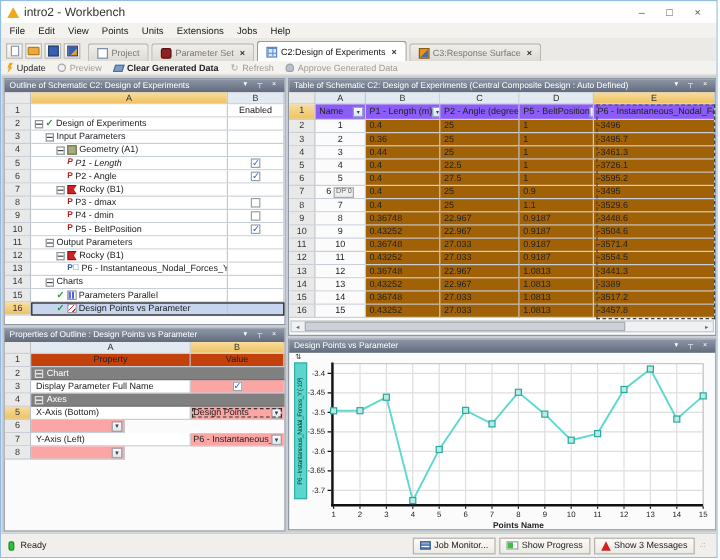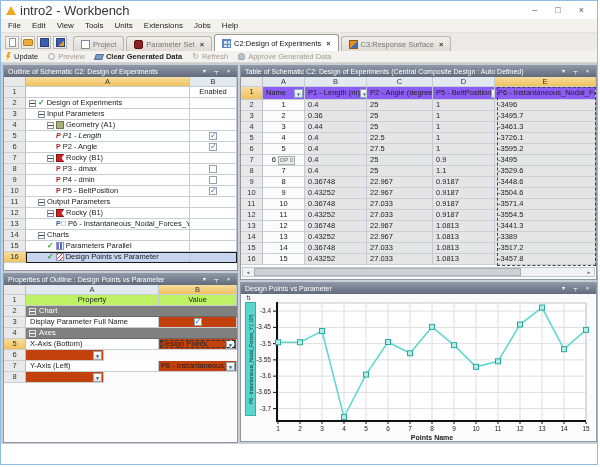--- a/index.html
+++ b/index.html
@@ -3,21 +3,21 @@
 <meta charset="utf-8">
 <style>
   html,body{margin:0;padding:0;background:#fff;}
   *{box-sizing:border-box;}
   .window{position:relative;width:598px;height:465px;border:1px solid #93bce4;background:#fff;
     font-family:"Liberation Sans",sans-serif;overflow:hidden;color:#222;}
   
   .titlebar{height:18px;display:flex;align-items:center;padding:0 5px;background:#fff;}
   .logo{width:0;height:0;border-left:5px solid transparent;border-right:5px solid transparent;
     border-bottom:9px solid #f2a71d;margin-right:4px;}
-  .title{font-size:13px;color:#333;}
+  .title{font-size:10px;color:#333;}
   .winctrl{margin-left:auto;display:flex;gap:18px;font-size:9px;color:#555;padding-right:8px;}
   .winctrl span{cursor:default;}
   
   .menubar{height:14px;background:#f4f2ee;border-bottom:1px solid #e3e0da;display:flex;gap:11px;
     align-items:center;padding:0 7px;font-size:8px;color:#222;}
   
   .tabbar{height:18px;background:#eceae6;display:flex;align-items:flex-end;padding:0 2px;}
   .quick{display:flex;gap:2px;margin:0 6px 2px 2px;}
   .qbtn{width:14px;height:13px;border:1px solid #bcb9b2;background:linear-gradient(#fdfcfa,#eceae4);
     display:flex;align-items:center;justify-content:center;}
@@ -85,35 +85,35 @@
   .ic-output-parameter-icon{width:auto;color:#3a5fa0;font-weight:bold;font-size:7px;line-height:8px;}
   .ic-output-parameter-icon::after{content:"P⃕";}
   .ic-parallel-chart-icon{background:linear-gradient(90deg,#7b68ee 0 2px,#fff 2px 3px,#4169e1 3px 5px,#fff 5px 6px,#9370db 6px 8px);border:1px solid #99a;}
   .ic-line-chart-icon{background:#fff repeating-linear-gradient(135deg,#d33 0 1px,transparent 1px 3px);border:1px solid #99a;}
   .cb{width:8px;height:8px;border:1px solid #98a0a8;background:#fff;display:inline-block;position:relative;margin-top:1px;}
   .cb.on::after{content:"✓";position:absolute;top:-2px;left:0;font-size:8px;color:#3a5fd0;}
   
   .tname{width:42px;flex:none;background:#fbfbfb;text-align:center;display:flex;align-items:center;justify-content:center;gap:2px;}
   .tc1{width:62px;flex:none;}.tc2{width:66px;flex:none;}.tc3{width:62px;flex:none;}
   .tce{flex:1;min-width:0;}
-  .tval{background:#e5e5e5;padding-left:3px;}
+  .tval{background:#a16207;padding-left:3px;}
   .thead{background:#8b5cf6;display:flex;align-items:center;padding-left:3px;height:13px;line-height:12px;}
   .throw{display:flex;height:13px;}
   .fbtn{width:9px;height:9px;margin-left:auto;margin-right:1px;border:1px solid #8ea6c0;flex:none;
     background:linear-gradient(#f8fafc,#d9e3ee);font-size:5px;color:#345;text-align:center;line-height:8px;}
   .badge{font-size:6px;border:1px solid #aaa;background:#eee;color:#666;padding:0 1px;line-height:7px;}
   #e-overlay{position:absolute;left:256px;top:21px;width:99px;height:179px;border:1px dashed #444;pointer-events:none;}
   .hscroll{position:absolute;left:1px;right:1px;bottom:2px;height:10px;background:#f0f1f3;border:1px solid #c4c9cf;
     display:flex;align-items:center;font-size:4.5px;color:#667;}
   .harrow{width:10px;text-align:center;flex:none;}
   .hthumb{height:8px;background:#cdd1d7;border:1px solid #a9aeb6;width:76%;margin-left:1px;}
   
   .pa{width:133px;flex:none;background:#fff;padding-left:4px;}
-  .pb{width:78px;flex:none;background:#c2410c;}
-  .prow-head .pa,.prow-head .pb{background:#bef264;text-align:center;padding-left:0;}
+  .pb{width:78px;flex:none;background:#fca5a5;}
+  .prow-head .pa,.prow-head .pb{background:#c2410c;text-align:center;padding-left:0;}
   .prow-group .wrap{background:#808080;color:#fff;display:flex;align-items:center;gap:3px;padding-left:3px;
     border-bottom:1px solid #6a6a6a;}
   .gexp{width:7px;height:7px;flex:none;border:1px solid #ddd;background:#808080 center/5px 1px no-repeat linear-gradient(#fff,#fff);}
   .dd{display:flex;align-items:center;height:100%;}
   .ddtext{flex:1;min-width:0;overflow:hidden;white-space:nowrap;padding-left:2px;}
   .ddb{width:9px;height:9px;flex:none;border:1px solid #9aa2ac;background:linear-gradient(#fbfcfd,#dfe5ec);
     font-size:5px;color:#345;text-align:center;line-height:8px;margin-right:1px;}
   .focused{outline:1px dashed #333;outline-offset:-2px;}
   .center{text-align:center;display:block;}
   
@@ -149,21 +149,21 @@
       <span>–</span>
       <span>□</span>
       <span>×</span>
     </span>
   </div>
 
   <div class="menubar" id="menubar">
       <span>File</span>
       <span>Edit</span>
       <span>View</span>
-      <span>Tools</span>
+      <span>Points</span>
       <span>Units</span>
       <span>Extensions</span>
       <span>Jobs</span>
       <span>Help</span>
     </div>
 
   <div class="tabbar">
     <span class="quick">
       <span class="qbtn">
           <span class="q-new"></span>
@@ -798,14 +798,33 @@
           <rect x="275.5" y="27.047500000000017" width="5" height="5" fill="#b5ece6" stroke="#2aa89d" stroke-width="1"></rect>
           <rect x="297.5" y="10.049999999999933" width="5" height="5" fill="#b5ece6" stroke="#2aa89d" stroke-width="1"></rect>
           <rect x="319.5" y="51.714999999999975" width="5" height="5" fill="#b5ece6" stroke="#2aa89d" stroke-width="1"></rect>
           <rect x="341.5" y="32.410000000000075" width="5" height="5" fill="#b5ece6" stroke="#2aa89d" stroke-width="1"></rect>
           <text x="190" y="145" text-anchor="middle" font-size="7" fill="#222" font-family="&quot;Liberation Sans&quot;,sans-serif" font-weight="bold">Points Name</text>
         </svg>
     </div>
 
   </div>
 
+  <div class="statusbar">
+    <span class="led"></span>
+    <span>Ready</span>
+    <span class="sright" id="status-buttons">
+        <span class="sbtn">
+          <span class="si si-job-monitor-icon"></span>
+          <span>Job Monitor...</span>
+        </span>
+        <span class="sbtn">
+          <span class="si si-progress-icon"></span>
+          <span>Show Progress</span>
+        </span>
+        <span class="sbtn">
+          <span class="si si-warning-icon"></span>
+          <span>Show 3 Messages</span>
+        </span>
+      </span>
+    <span class="grip">.::</span>
+  </div>
 
 </div>
 
 </body></html>

